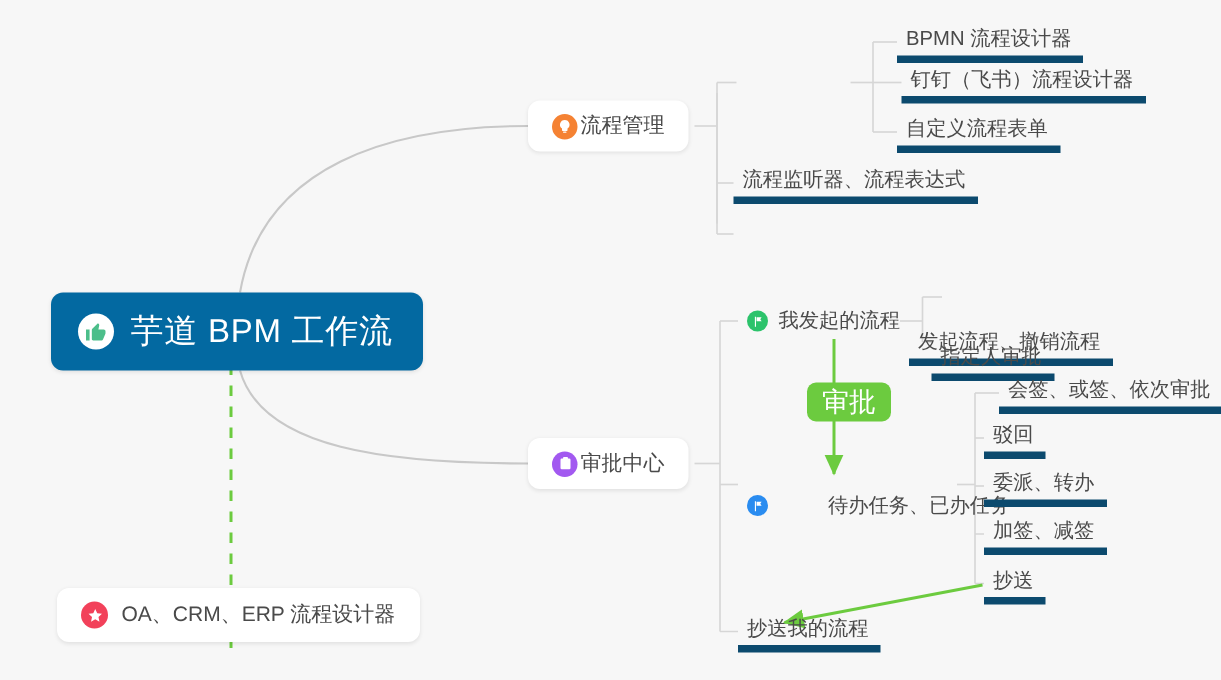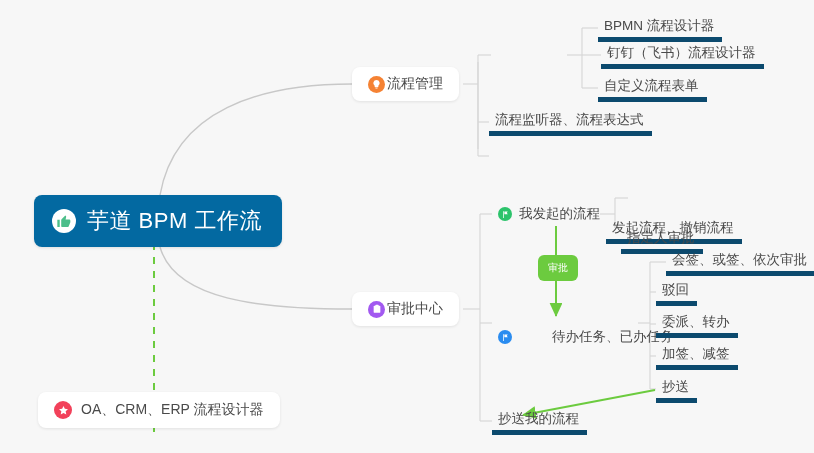--- a/index.html
+++ b/index.html
@@ -43,21 +43,21 @@
     display:flex;align-items:center;gap:7px;
     height:28px;padding:0 8px 0 6px;
     border-bottom:5px solid #0c4a6e;
     color:#4a4a4a;font-size:13.5px;white-space:nowrap;
   }
   .tnode.nb{border-bottom:none;}
 
   
   .badge{
     position:absolute;background:#6ccb3f;border-radius:6px;
-    color:#fff;font-size:10px;display:flex;align-items:center;justify-content:center;
+    color:#fff;font-size:18px;display:flex;align-items:center;justify-content:center;
     padding:0 10px;height:26px;white-space:nowrap;
   }
 
   
   .ic{display:inline-flex;align-items:center;justify-content:center;border-radius:50%;flex:none;}
   .ic svg{display:block;}
   .ic-thumb{width:24px;height:24px;background:#fff;}
   .ic-bulb{width:17px;height:17px;background:#f58233;}
   .ic-clip{width:17px;height:17px;background:#a259f0;}
   .ic-star{width:18px;height:18px;background:#f2415a;}

